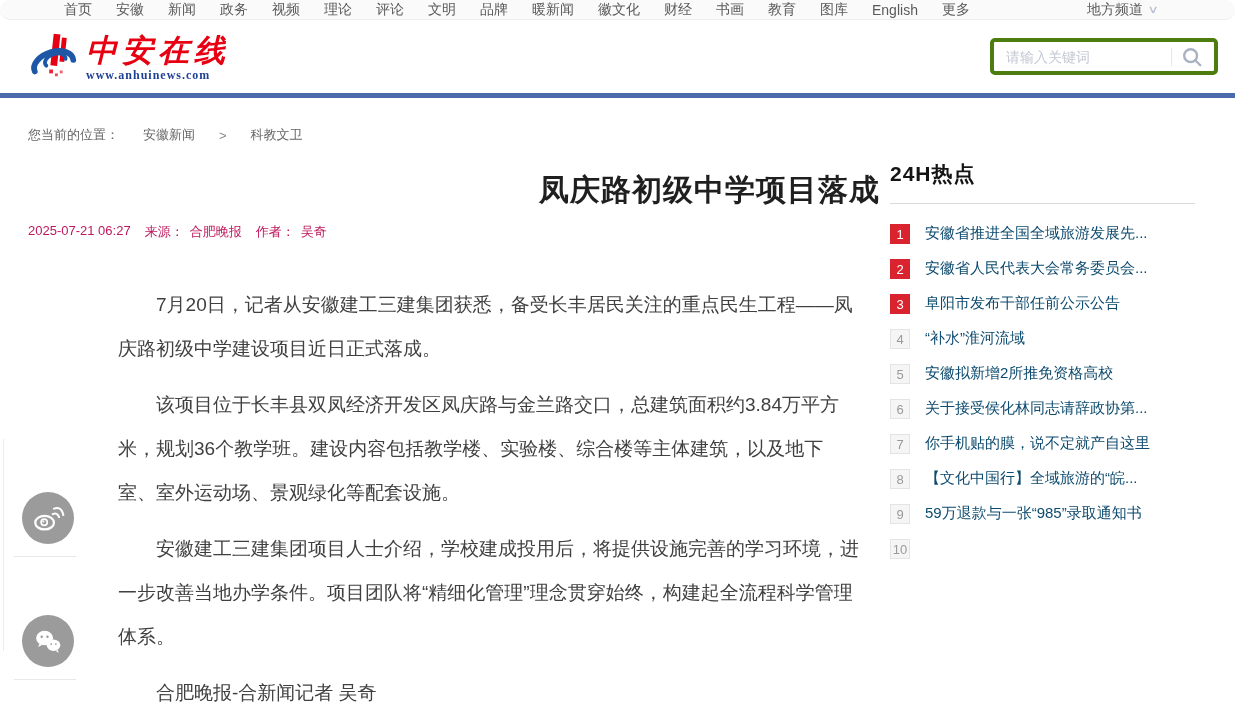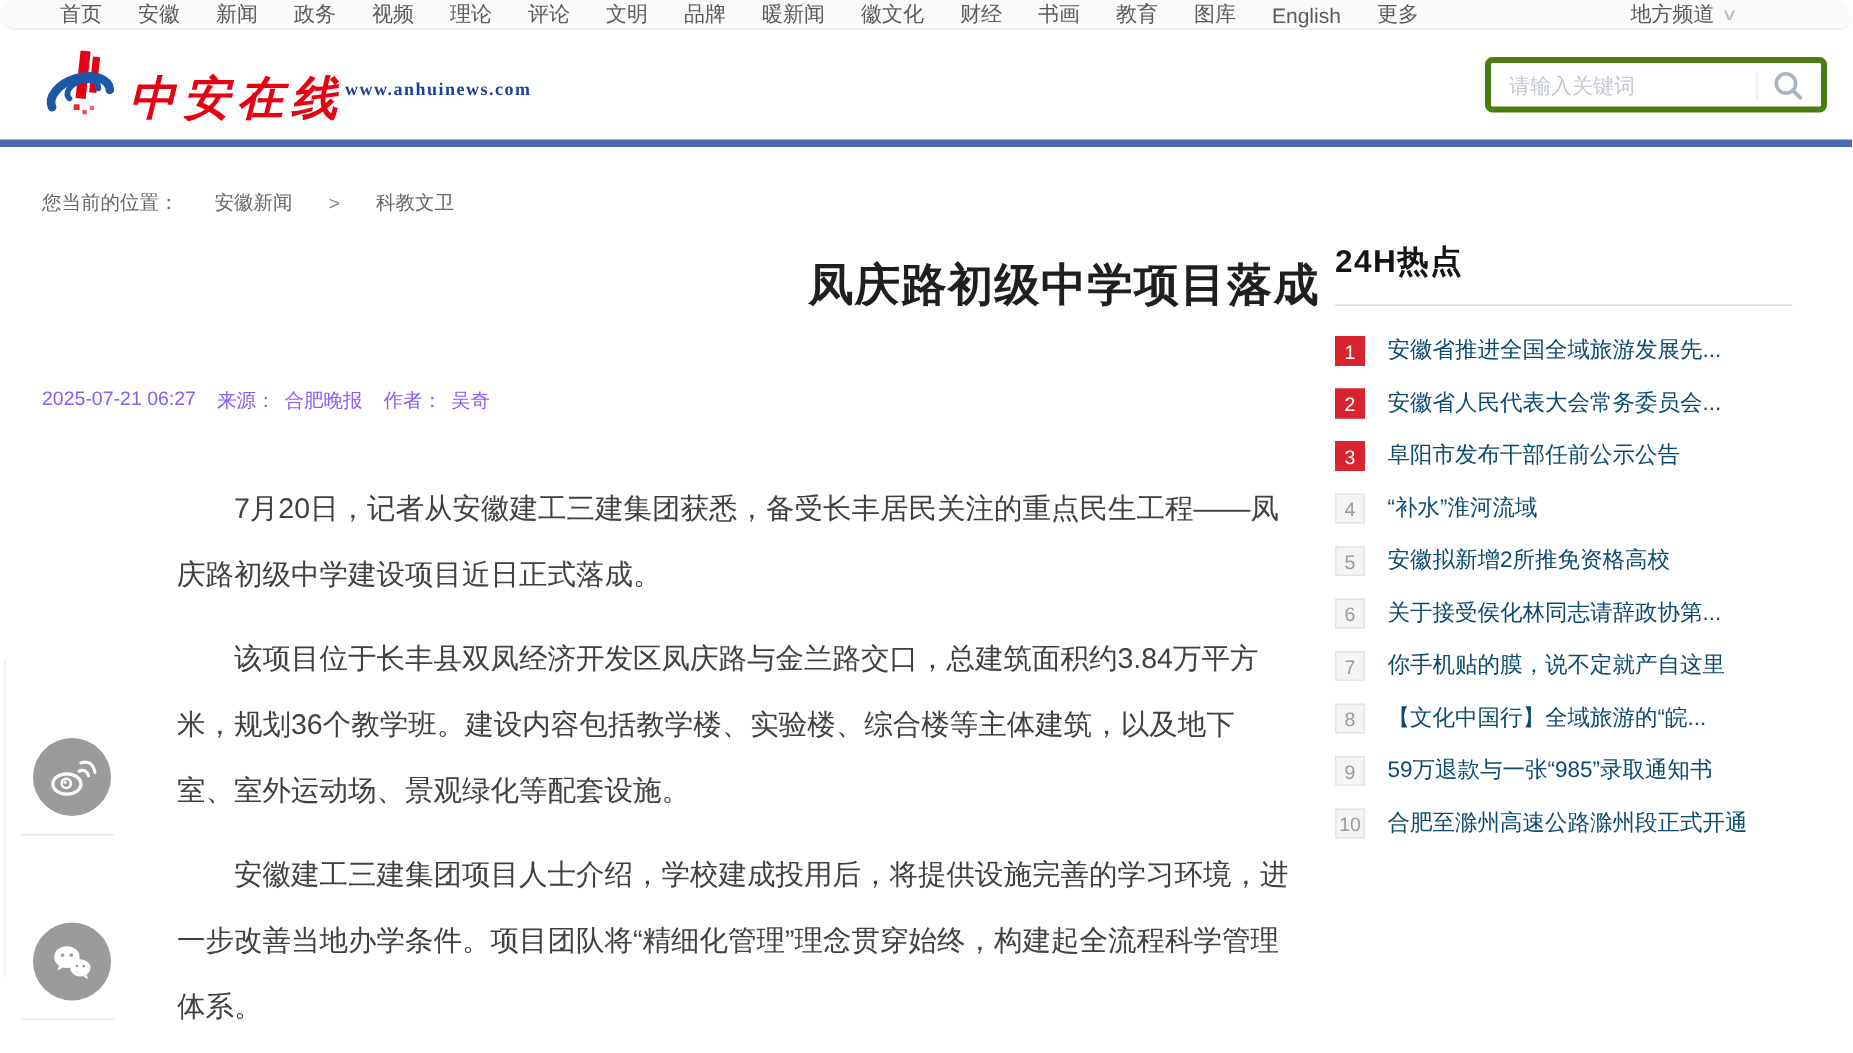--- a/index.html
+++ b/index.html
@@ -2,32 +2,32 @@
 <html><head>
 <meta charset="utf-8">
 <style>
   * { margin:0; padding:0; box-sizing:border-box; }
   html,body { background:#ffffff; }
   body { font-family:"Liberation Sans","DejaVu Sans",sans-serif; }
   .page { position:relative; width:1235px; height:702px; background:#fff; overflow:hidden; margin:0 auto; }
 
   
   .topnav { height:20px; background:#fafafa; border-bottom:1px solid #ededed;
-            display:flex; align-items:center; padding:0 78px 0 40px;border-radius:11px; }
+            display:flex; align-items:center; padding:0 78px 0 64px;border-radius:11px; }
   .topnav-items { display:flex; align-items:center; gap:24px; }
   .topnav-link { font-size:14px; color:#5a5a5a; text-decoration:none; cursor:pointer; white-space:nowrap; }
   .topnav-right { margin-left:auto; display:flex; align-items:center; gap:6px; cursor:pointer; }
   .topnav-right span.lbl { font-size:14px; color:#5a5a5a; }
   .chev { font-size:11px; color:#b3bdd0; transform:scaleX(1.4); display:inline-block; }
 
   
   .header { height:73px; display:flex; align-items:center; padding:0 17px 0 28px; background:#fff; }
   .logo { display:flex; align-items:flex-end; gap:6px; cursor:pointer; }
   .logo-mark { width:52px; height:52px; }
-  .logo-text { display:flex; line-height:1; padding-bottom:2px; }
+  .logo-text { display:flex; flex-direction:column; line-height:1; padding-bottom:2px; }
   .logo-title { font-family:"Liberation Serif","DejaVu Serif",serif; font-weight:bold; font-style:italic;
                 font-size:31px; color:#e60012; letter-spacing:5px; white-space:nowrap; }
   .logo-url { font-family:"Liberation Serif","DejaVu Serif",serif; font-weight:bold;
               font-size:12px; color:#1d3f94; margin-top:3px; letter-spacing:1px; }
   .searchbox { margin-left:auto; width:228px; height:37px; border:4px solid #4d7c0f; border-radius:5px;
                display:flex; align-items:center; padding:0 10px 0 12px; background:#fff; }
   .searchbox input { border:none; outline:none; flex:1; font-size:14px; color:#333; min-width:0;
                      font-family:"Liberation Sans","DejaVu Sans",sans-serif; }
   .searchbox input::placeholder { color:#c3c8d2; }
   .search-divider { width:1px; height:18px; background:#e4e7ec; margin:0 8px; }
@@ -38,21 +38,21 @@
   
   .breadcrumb { padding:28px 0 0 28px; font-size:13px; color:#666; display:flex; gap:24px; align-items:center; }
   .breadcrumb a { color:#666; text-decoration:none; cursor:pointer; }
   .crumb-sep { color:#888; }
 
   
   .main { display:flex; padding:0; }
   .article-col { width:880px; position:relative; }
   .article-inner { padding:26px 0 0 28px; }
   .article-title { font-size:30px; font-weight:bold; color:#1f1f1f; letter-spacing:1px;text-align:right; }
-  .article-meta { margin-top:47px; font-size:13px; color:#8b5cf6; display:flex; gap:6px; }
+  .article-meta { margin-top:12px; font-size:13px; color:#be185d; display:flex; gap:6px; }
   .article-body { margin:42px 20px 0 90px; }
   .article-body p { font-size:19px; color:#404040; line-height:44px; text-indent:2em; margin-bottom:12px; }
 
   
   .share-col { position:absolute; left:0; top:290px; width:80px; padding-left:22px; }
   .share-col::before { content:""; position:absolute; left:3px; top:5px; width:1px; height:212px; background:#ececec; }
   .share-item { width:52px; height:52px; border-radius:50%; background:#9b9b9b; display:flex;
                 align-items:center; justify-content:center; cursor:pointer; margin-top:58px; }
   .share-item:first-child { margin-top:58px; }
   .share-sep { width:62px; height:1px; background:#e8e8e8; margin:12px 0 0 -8px; }
@@ -240,20 +240,19 @@
               <span class="hot-text">【文化中国行】全域旅游的“皖...</span>
             </div>
 
             <div class="hot-item">
               <span class="hot-rank">9</span>
               <span class="hot-text">59万退款与一张“985”录取通知书</span>
             </div>
 
             <div class="hot-item">
               <span class="hot-rank">10</span>
-              <span class="hot-text">合肥至滁州高速公路滁州段正式开通</span>
             </div>
           </div>
       </div>
     </aside>
 
   </div>
 </div>
 
 </body></html>

